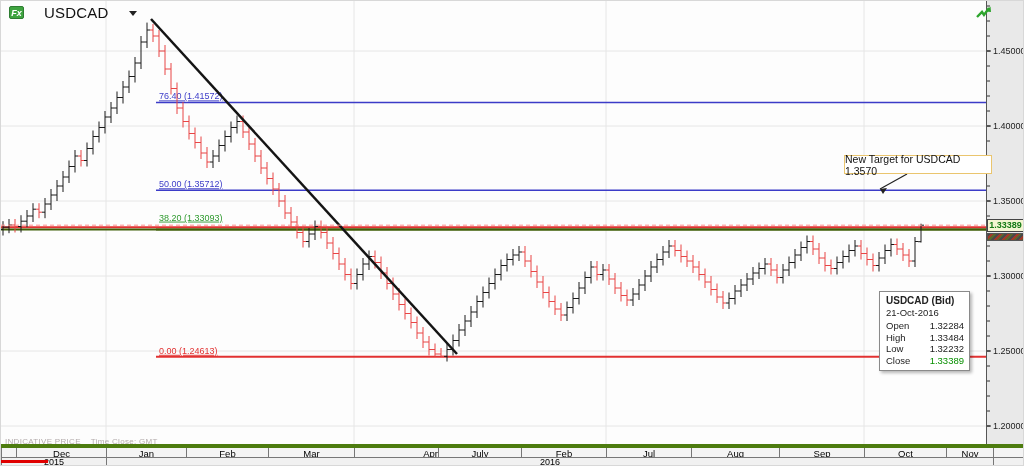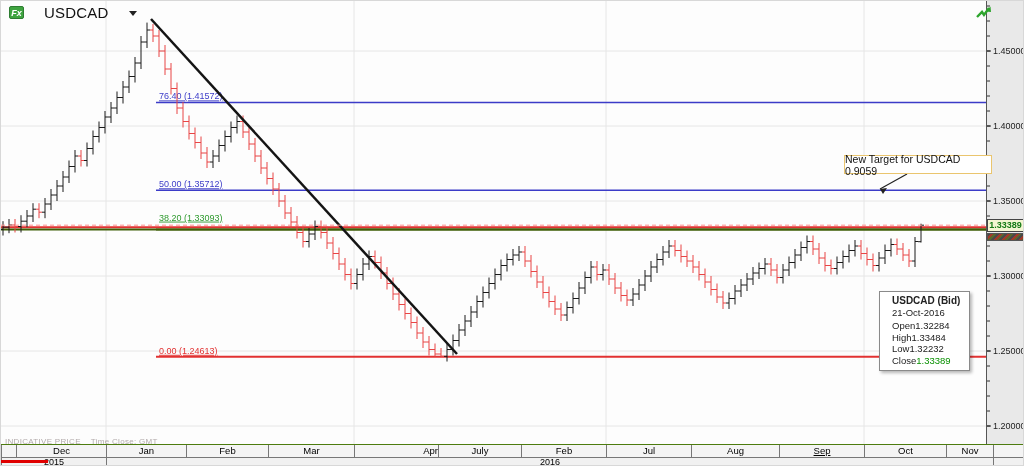--- a/index.html
+++ b/index.html
@@ -8,29 +8,29 @@
   #plot { position:absolute; left:0; top:0; width:985px; height:443px; background:#fdfdfd; }
   #yaxis { position:absolute; left:985px; top:0; width:39px; height:443px; background:#e9e9e9; border-left:1px solid #555; }
   #symbol-chip { position:absolute; left:8px; top:4px; height:14px; display:flex; align-items:center; gap:20px; cursor:pointer; z-index:30; }
   .fx-badge { display:inline-block; width:15px; height:13px; background:#3fa440; color:#fff; font-size:9px; font-style:italic; font-weight:bold; text-align:center; line-height:13px; border-radius:2px; border:1px solid #2e7d32; }
   .symbol-label { font-size:15px; color:#111; letter-spacing:0.2px; }
   .caret-down { width:0; height:0; border-left:4px solid transparent; border-right:4px solid transparent; border-top:5px solid #222; margin-top:2px; }
   #flash-arrow { position:absolute; left:974px; top:3px; width:18px; height:18px; z-index:30; cursor:pointer; }
   #price-badge { position:absolute; left:986px; top:218px; width:37px; height:13px; background:#f4f6d2; border:1px solid #444; color:#157a15; font-weight:bold; font-size:9px; text-align:center; line-height:11px; z-index:25; }
   #badge-remnant { position:absolute; left:986px; top:232px; width:37px; height:8px; border:1px solid #555; background:repeating-linear-gradient(135deg,#4a4a4a 0 2px,#a33a2a 2px 4px,#5a6a2a 4px 6px); z-index:24; }
   #annotation-box { position:absolute; left:843px; top:154px; width:148px; height:19px; background:#ffffff; border:1.5px solid #eac56e; color:#111; font-size:10.5px; display:flex; align-items:center; justify-content:center; z-index:22; cursor:move; }
-  #ohlc-tooltip { position:absolute; left:878px; top:290px; width:91px; background:#ffffff; border:1px solid #8a8a8a; box-shadow:2px 2px 3px rgba(0,0,0,0.28); z-index:22; padding:3px 5px 4px 12px; font-size:9.5px; color:#222; }
+  #ohlc-tooltip { position:absolute; left:878px; top:290px; width:91px; background:#ffffff; border:1px solid #8a8a8a; box-shadow:2px 2px 3px rgba(0,0,0,0.28); z-index:22; padding:3px 5px 4px 6px; font-size:9.5px; color:#222; }
   #ohlc-tooltip .tt-title { font-weight:bold; font-size:10px; margin-bottom:1px; }
   #ohlc-tooltip .tt-date { margin-bottom:2px; }
-  .tt-row { display:flex; justify-content:flex-start; line-height:11.5px; }
+  .tt-row { display:flex; justify-content:space-between; line-height:11.5px; }
   .tt-row .v { text-align:right; }
   .tt-close-val { color:#089000; }
   #footnote { position:absolute; left:4px; top:436px; font-size:8px; color:#b3abab; letter-spacing:0.3px; z-index:21; }
   #footnote span { margin-right:10px; }
-  #month-bar { position:absolute; left:0; top:443px; width:1024px; height:13px; background:#f4f4f4; border-top:1px solid #4d7c0f; z-index:20; }
+  #month-bar { position:absolute; left:0; top:443px; width:1024px; height:13px; background:#f4f4f4; border-top:4px solid #4d7c0f; z-index:20; }
   .month-cell { position:absolute; top:0; height:13px; border-left:1px solid #777; font-size:9.5px; color:#000; text-align:center; line-height:12px; overflow:hidden; }
   #year-bar { position:absolute; left:0; top:456px; width:1024px; height:10px; background:#f1f1f1; border-top:1px solid #777; z-index:20; }
   .year-cell { position:absolute; top:0; height:10px; border-left:1px solid #777; font-size:9px; color:#000; text-align:center; line-height:9px; }
   #red-corner { position:absolute; left:0; top:459px; width:47px; height:3px; background:#e00000; z-index:26; }
   svg text { font-family:"Liberation Sans", sans-serif; }
 </style>
 </head>
 <body>
 
 <div id="stage">
@@ -277,21 +277,21 @@
   </div>
 
   <div id="flash-arrow">
     <svg width="18" height="18" viewBox="0 0 18 18">
       <path d="M2 13 L7 8 L9 11 L14 4" stroke="#2ea52e" stroke-width="2.4" fill="none"></path>
       <path d="M14 4 L15.5 2.5 L16 8 L10.5 7.5 Z" fill="#2ea52e"></path>
     </svg>
   </div>
 
   <div id="annotation-box">
-    <span>New Target for USDCAD 0.9059</span>
+    <span>New Target for USDCAD 1.3570</span>
   </div>
 
   <div id="ohlc-tooltip">
     <div class="tt-title">USDCAD (Bid)</div>
     <div class="tt-date">21-Oct-2016</div>
     <div id="tt-rows">
         <div class="tt-row">
           <span>Open</span>
           <span class="v">1.32284</span>
         </div>

